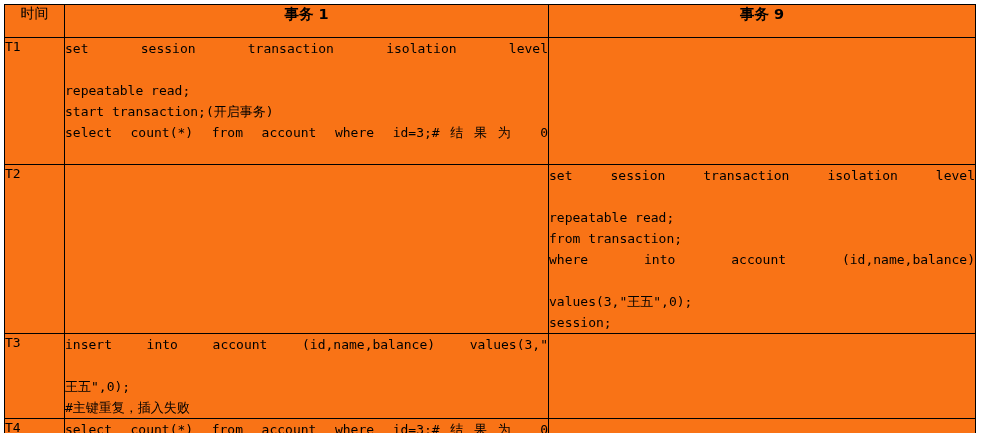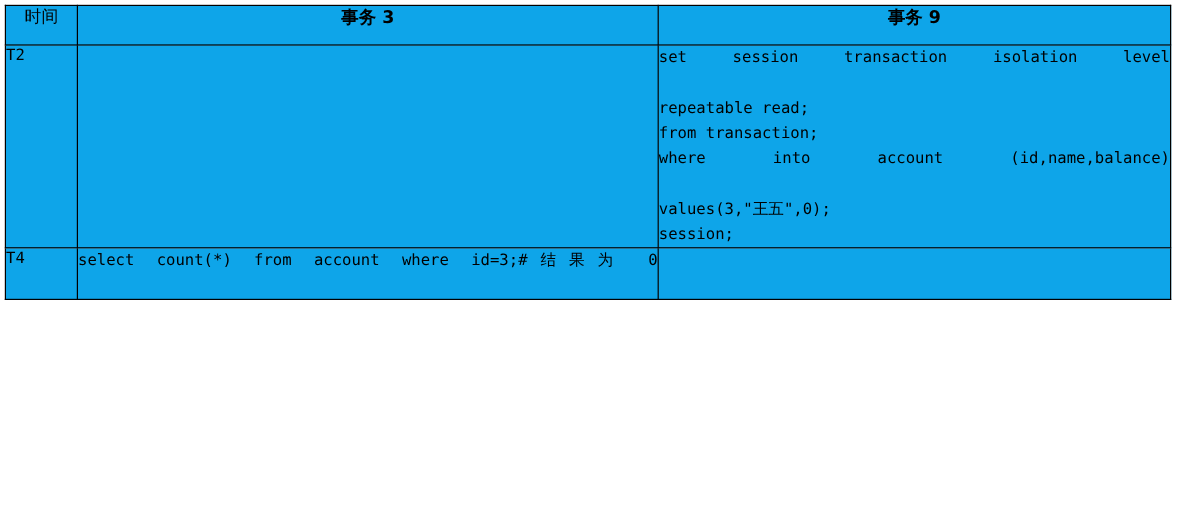--- a/index.html
+++ b/index.html
@@ -25,21 +25,21 @@
     margin-left: 4px;
     margin-top: 4px;
     width: 971px;
     background: #ffffff;
   }
   table.tx-table td,
   table.tx-table th {
     border: 1px solid #000000;
     vertical-align: top;
     padding: 0;
-    background: #0ea5e9;
+    background: #f97316;
   }
   col.col-time  { width: 60px; }
   col.col-tx1   { width: 484px; }
   col.col-tx2   { width: 427px; }
 
   
   .hdr-cell {
     height: 32px;
     text-align: center;
     vertical-align: middle;
@@ -108,36 +108,55 @@
 <div class="sheet">
   <table class="tx-table">
     <colgroup>
       <col class="col-time">
       <col class="col-tx1">
       <col class="col-tx2">
     </colgroup>
     <thead>
       <tr>
         <th class="hdr-cell time-hdr">时间</th>
-        <th class="hdr-cell">事务 3</th>
+        <th class="hdr-cell">事务 1</th>
         <th class="hdr-cell">事务 9</th>
       </tr>
     </thead>
     <tbody>
+      <tr class="row-t1">
+        <td class="time-cell">T1</td>
+        <td class="sql-cell">
+            <span class="line justified">set session transaction isolation level</span>
+            <span class="line plain">repeatable read;</span>
+            <span class="line plain">start transaction;(开启事务)</span>
+            <span class="line justified">select count(*) from account where id=3;#结果为 0</span>
+          </td>
+        <td class="sql-cell empty-cell"></td>
+      </tr>
       <tr class="row-t2">
         <td class="time-cell">T2</td>
         <td class="sql-cell empty-cell"></td>
         <td class="sql-cell">
             <span class="line justified">set session transaction isolation level</span>
             <span class="line plain">repeatable read;</span>
             <span class="line plain">from transaction;</span>
             <span class="line justified">where into account (id,name,balance)</span>
             <span class="line plain">values(3,"王五",0);</span>
             <span class="line plain">session;</span>
           </td>
+      </tr>
+      <tr class="row-t3">
+        <td class="time-cell">T3</td>
+        <td class="sql-cell">
+            <span class="line justified">insert into account (id,name,balance) values(3,"</span>
+            <span class="line plain">王五",0);</span>
+            <span class="line plain">#主键重复，插入失败</span>
+          </td>
+        <td class="sql-cell empty-cell"></td>
       </tr>
       <tr class="row-t4">
         <td class="time-cell">T4</td>
         <td class="sql-cell">
             <span class="line justified">select count(*) from account where id=3;#结果为 0</span>
           </td>
         <td class="sql-cell empty-cell"></td>
       </tr>
 
     </tbody>

